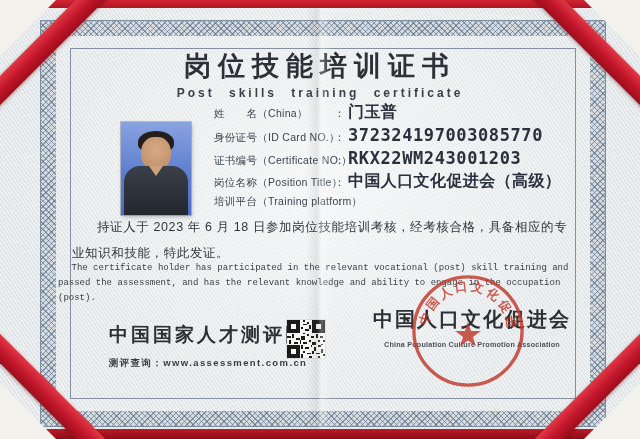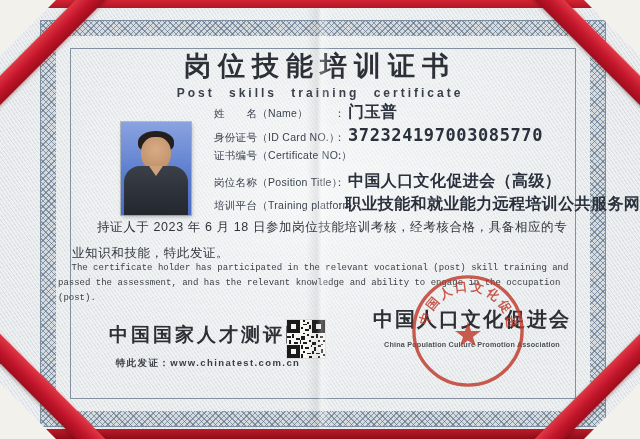--- a/index.html
+++ b/index.html
@@ -117,51 +117,51 @@
 
     <div class="photo">
       <div class="hair"></div>
       <div class="face"></div>
       <div class="torso"></div>
       <div class="collar"></div>
     </div>
 
     <div class="fields">
       <div class="frow">
-        <span class="flabel">姓　　名（Name）</span>
+        <span class="flabel">姓　　名（China）</span>
         <span class="fcolon">：</span>
         <span class="fvalue">门玉普</span>
       </div>
       <div class="frow">
         <span class="flabel">身份证号（ID Card NO.）</span>
         <span class="fcolon">：</span>
         <span class="fvalue num">372324197003085770</span>
       </div>
       <div class="frow">
         <span class="flabel">证书编号（Certificate NO.）</span>
         <span class="fcolon">：</span>
+        <span class="fvalue num">RKX22WM243001203</span>
       </div>
       <div class="frow">
         <span class="flabel">岗位名称（Position Title）</span>
         <span class="fcolon">：</span>
         <span class="fvalue">中国人口文化促进会（高级）</span>
       </div>
       <div class="frow">
         <span class="flabel">培训平台（Training platform）</span>
         <span class="fcolon">：</span>
-        <span class="fvalue">职业技能和就业能力远程培训公共服务网</span>
       </div>
     </div>
 
     <div class="body-cn">持证人于 2023 年 6 月 18 日参加岗位技能培训考核，经考核合格，具备相应的专业知识和技能，特此发证。</div>
     <div class="body-en">The certificate holder has participated in the relevant vocational (post) skill training and passed the assessment, and has the relevant knowledge and ability to engage in the occupation (post).</div>
 
     <div class="issuer-left">
       <div class="org">中国国家人才测评网</div>
-      <div class="query">特此发证：www.chinatest.com.cn</div>
+      <div class="query">测评查询：www.assessment.com.cn</div>
     </div>
 
     <svg class="qr" viewBox="0 0 21 21" shape-rendering="crispEdges">
       <rect x="0" y="0" width="21" height="21" fill="#f6f6f3"></rect>
       <g fill="#1b1b1b">
         <rect x="0" y="0" width="7" height="7"></rect>
           <rect x="14" y="0" width="7" height="7"></rect>
           <rect x="0" y="14" width="7" height="7"></rect>
         <rect x="2" y="2" width="3" height="3" fill="#f6f6f3"></rect>
           <rect x="16" y="2" width="3" height="3" fill="#f6f6f3"></rect>

